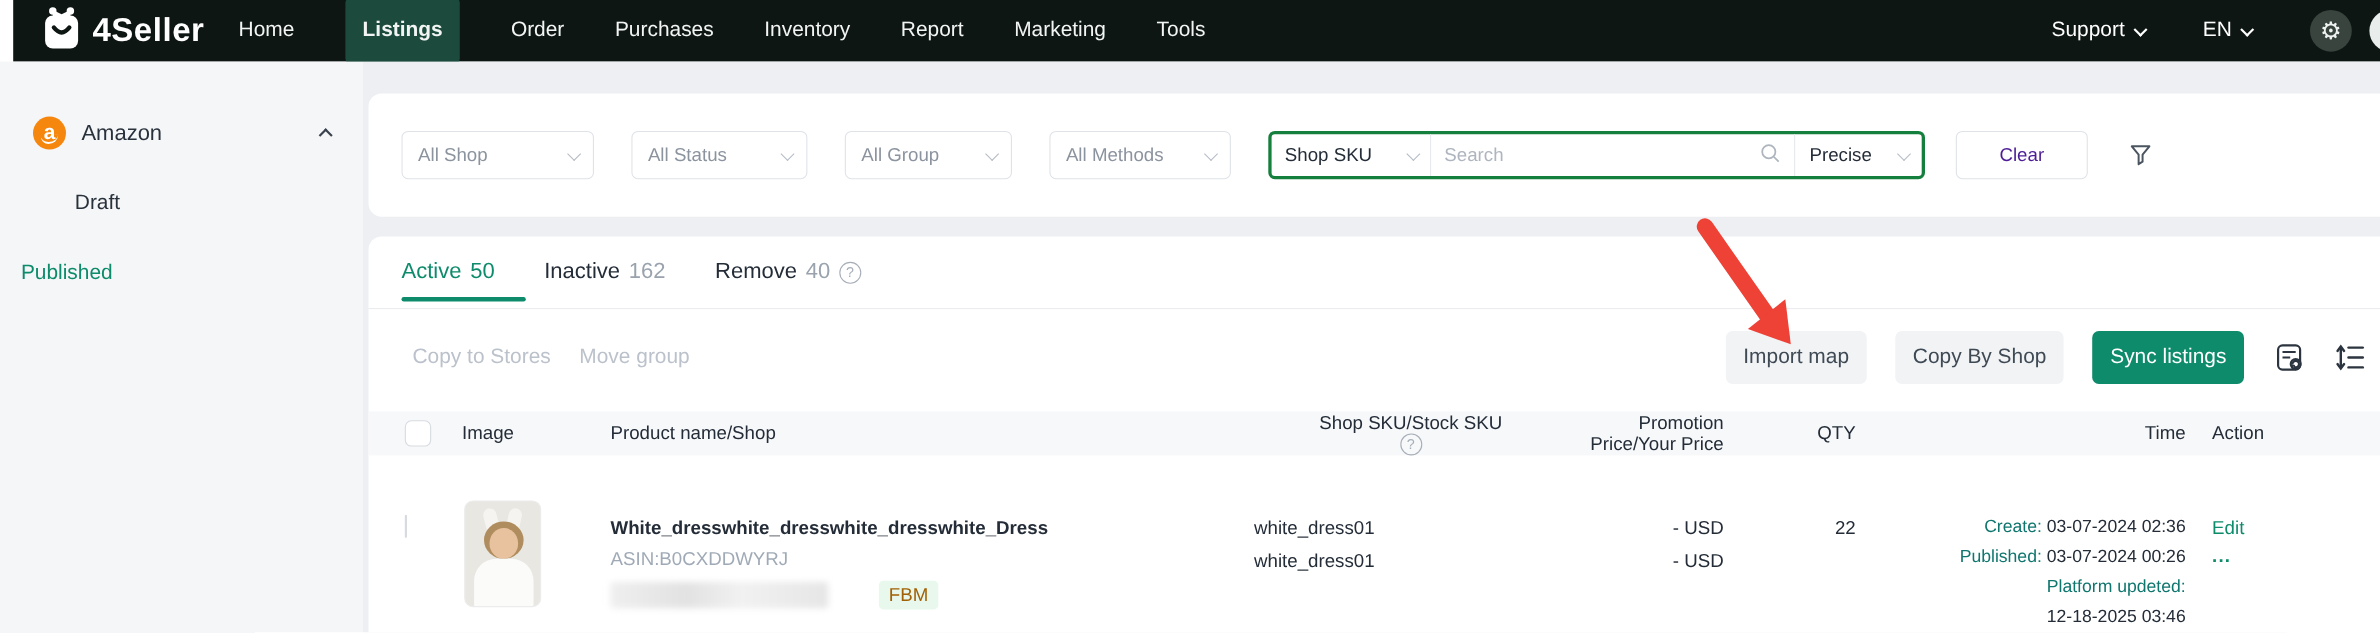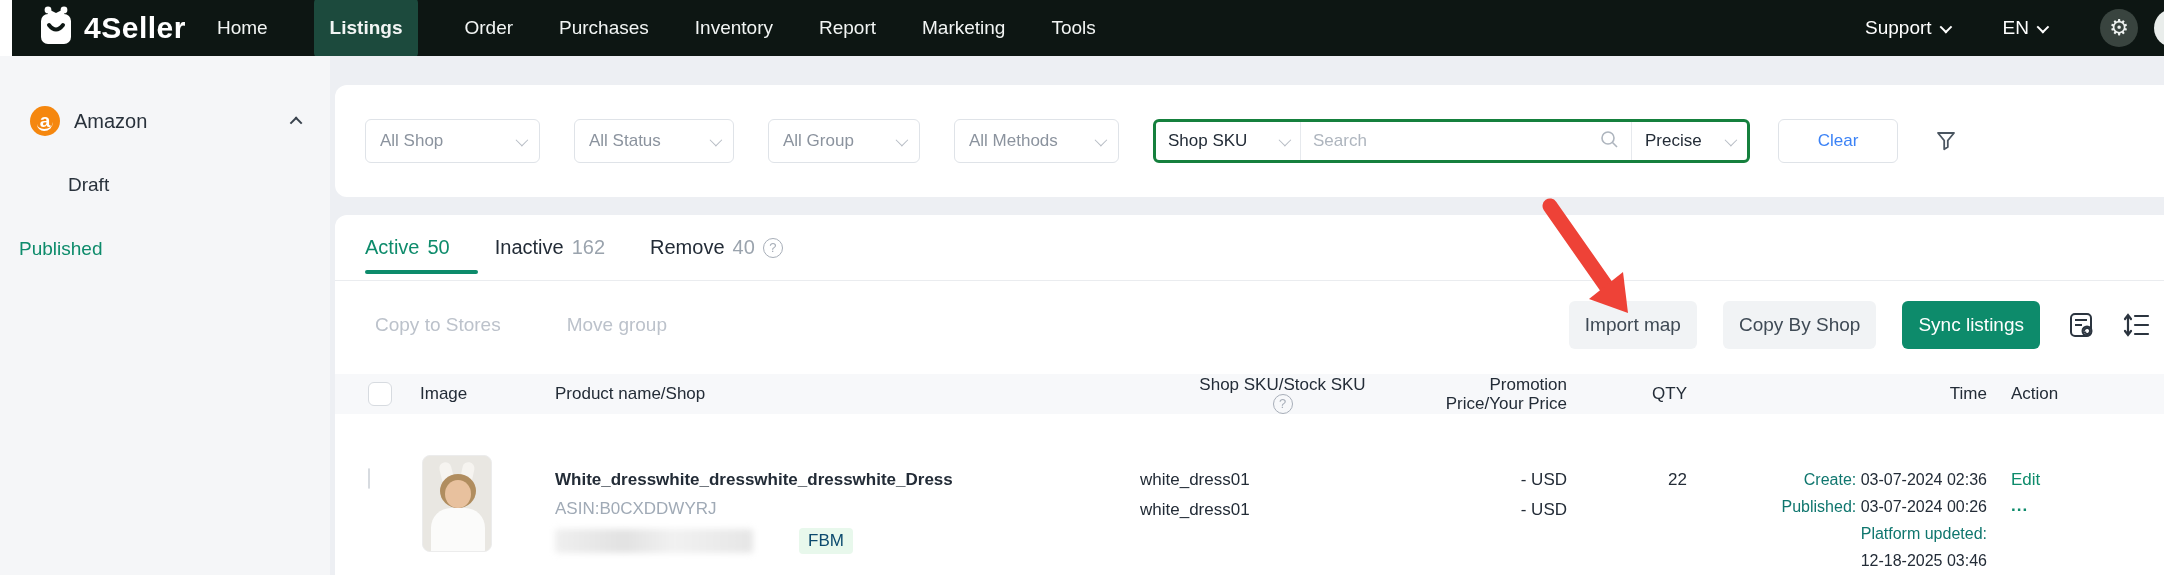--- a/index.html
+++ b/index.html
@@ -55,39 +55,39 @@
     padding:0 12px; font-size:17px; color:#232c37; border-right:1px solid #e6e9ed; cursor:pointer; }
   .sg-field .chev { border-width:1.5px; color:#b6bcc4; }
   .sg-search { width:330px; display:flex; align-items:center; padding:0 12px; gap:8px; }
   .sg-search input { flex:1; border:none; outline:none; font-size:17px; color:#232c37;
     font-family:"Liberation Sans", sans-serif; background:transparent; }
   .sg-search input::placeholder { color:#aeb5be; }
   .sg-precise { width:116px; display:flex; align-items:center; justify-content:space-between;
     padding:0 13px; font-size:17px; color:#232c37; border-left:1px solid #e6e9ed; cursor:pointer; }
   .sg-precise .chev { border-width:1.5px; color:#b6bcc4; }
   .clear-btn { margin-left:-6px; width:120px; height:44px; border:1px solid #dfe3e8; border-radius:6px;
-    background:#fff; font-size:17px; color:#3b82f6; cursor:pointer;
+    background:#fff; font-size:17px; color:#4c1d95; cursor:pointer;
     font-family:"Liberation Sans", sans-serif; }
   .funnel { margin-left:2px; cursor:pointer; display:flex; align-items:center; }
 
   
   .table-card { left:5px; right:0; top:159px; bottom:0; border-radius:12px 0 0 0; }
   .tabs-row { position:relative; height:66px; border-bottom:1px solid #eaecef; display:flex;
     align-items:center; padding-left:30px; gap:45px; font-size:20px; }
   .tab { display:flex; align-items:center; gap:8px; color:#232c37; cursor:pointer; }
   .tab .count { color:#9aa3ad; }
   .tab.active, .tab.active .count { color:var(--brand-green,#0d8b6b); }
   .tab-underline { position:absolute; left:30px; top:55px; width:113px; height:4px; border-radius:2px;
     background:var(--brand-green,#0d8b6b); }
   .help { width:20px; height:20px; border:1.5px solid #a7aeb8; border-radius:50%; color:#a7aeb8;
     font-size:13px; display:inline-flex; align-items:center; justify-content:center; cursor:pointer; }
 
   .toolbar { position:absolute; left:40px; right:12px; top:85px; height:50px; display:flex;
     align-items:center; }
-  .tb-left { display:flex; gap:66px; font-size:19px; color:#bcc2cb; }
+  .tb-left { display:flex; gap:26px; font-size:19px; color:#bcc2cb; }
   .tb-left span { cursor:default; }
   .tb-right { margin-left:auto; display:flex; align-items:center; gap:26px; }
   .btn { height:48px; border:none; border-radius:6px; font-size:19px; padding:0 16px; cursor:pointer;
     font-family:"Liberation Sans", sans-serif; }
   .btn.gray { background:#f1f3f5; color:#3f4a55; }
   .btn.primary { background:var(--brand-green,#0d8b6b); color:#fff; }
   .tool-icon { cursor:pointer; display:flex; align-items:center; color:#2b343f; }
 
   
   .thead, .trow { position:absolute; left:0; right:0;
@@ -116,21 +116,21 @@
     background:#b08d5f; }
   .pi-face { position:absolute; left:22px; top:24px; width:26px; height:28px; border-radius:50%;
     background:#e8c19e; }
   .pi-dress { position:absolute; left:8px; top:52px; width:54px; height:50px;
     border-radius:20px 20px 0 0; background:#fbfbfa; }
   .prod-name { font-weight:bold; }
   .prod-asin { margin-top:9px; color:#a0aab6; }
   .prod-line3 { margin-top:9px; display:flex; align-items:center; gap:46px; }
   .blur-bar { width:198px; height:24px; border-radius:3px; filter:blur(3px);
     background:linear-gradient(90deg,#efefef,#e2e2e2 35%,#f1f1f1 60%,#e6e6e6); }
-  .badge-fbm { height:26px; padding:0 9px; border-radius:4px; background:#e8f8ec; color:#0c4a6e;
+  .badge-fbm { height:26px; padding:0 9px; border-radius:4px; background:#e8f8ec; color:#a16207;
     font-size:17px; display:flex; align-items:center; }
   .c4 div + div, .c5 div + div { margin-top:10px; }
   .c5 { text-align:right; padding-right:33px; }
   .c6 { text-align:right; padding-right:43px; }
   .c7 { text-align:right; padding-right:13px; font-size:16px; line-height:27px; }
   .t-label { color:#0f766e; }
   .c8 { padding-left:11px; }
   .link-green { color:var(--brand-green,#0d8b6b); cursor:pointer; }
   .more-dots { margin-top:6px; font-weight:bold; letter-spacing:1px; }
 

